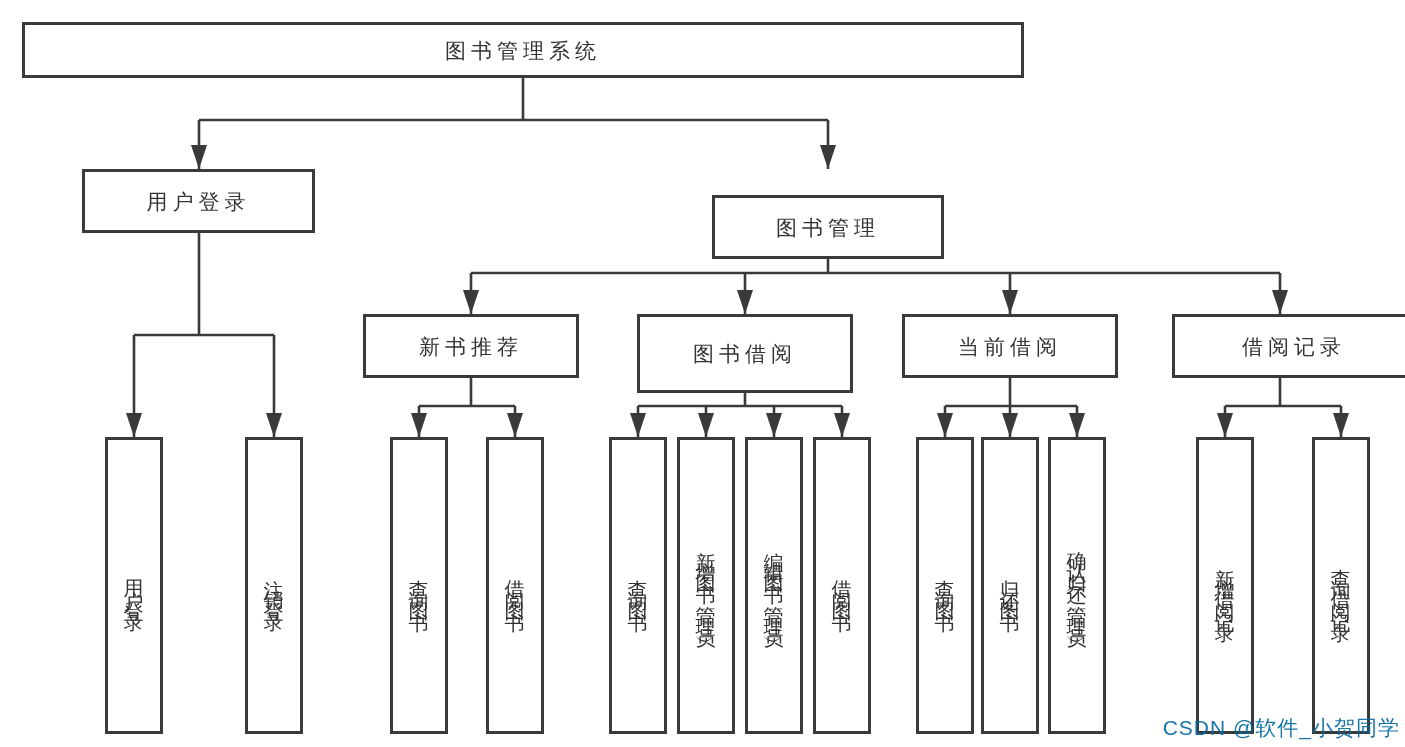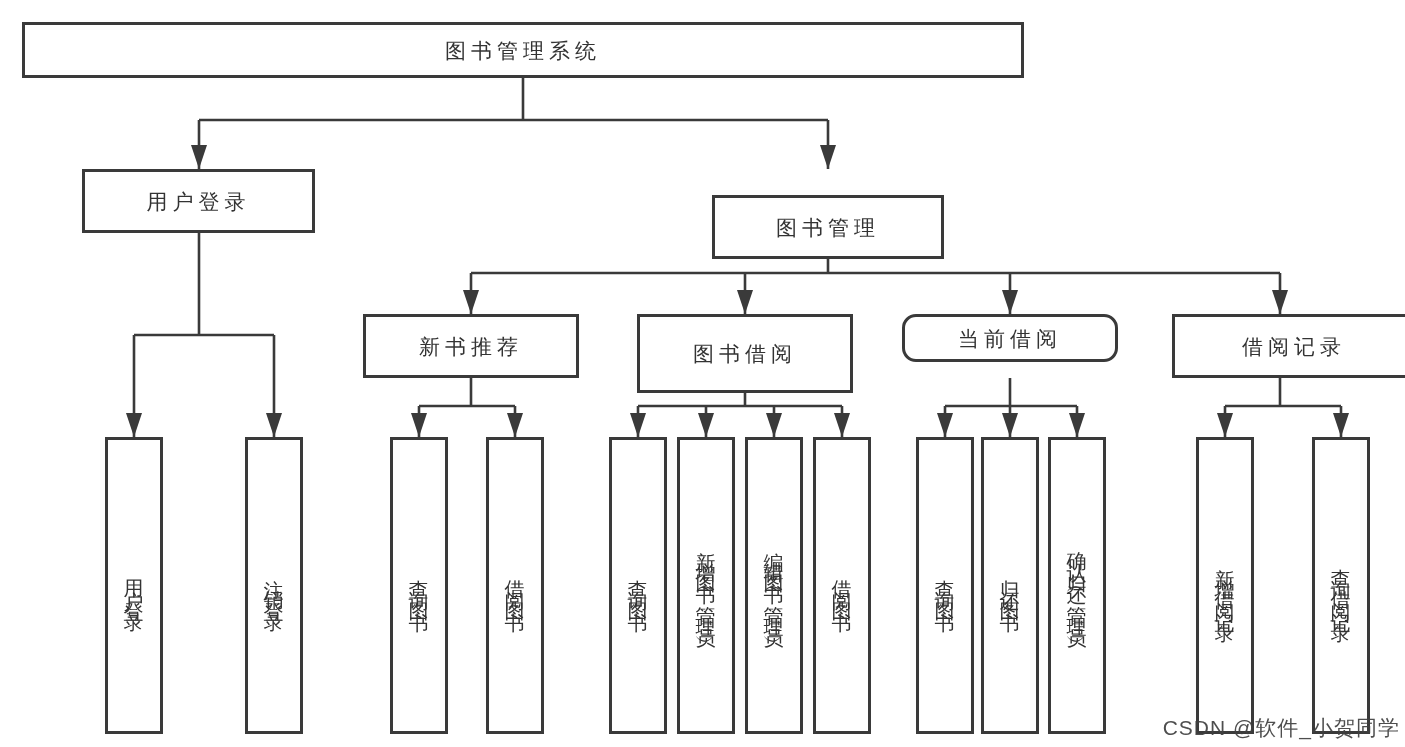--- a/index.html
+++ b/index.html
@@ -29,21 +29,21 @@
     writing-mode:vertical-rl;
     font-size:20px;
     letter-spacing:11px;
     line-height:1;
   }
   .watermark{
     position:absolute;
     right:5px;bottom:5px;
     font-size:21px;
     letter-spacing:1px;
-    color:#404040;
+    color:#0369a1;
     opacity:0.92;
     z-index:5;
     white-space:nowrap;
   }
 </style>
 </head>
 <body>
 
 <div class="stage">
 
@@ -91,21 +91,21 @@
     <path class="edge" marker-end="url(#arr)" d="M1341 406 V437"></path>
   </svg>
 
   <div class="node node-h" style="left:22px;top:22px;width:1002px;height:56px;">图书管理系统</div>
 
   <div class="node node-h" style="left:82px;top:169px;width:233px;height:64px;">用户登录</div>
   <div class="node node-h" style="left:712px;top:169px;width:232px;height:64px;margin-top:26px;">图书管理</div>
 
   <div class="node node-h" style="left:363px;top:314px;width:216px;height:64px;">新书推荐</div>
   <div class="node node-h" style="left:637px;top:314px;width:216px;height:79px;">图书借阅</div>
-  <div class="node node-h" style="left:902px;top:314px;width:216px;height:48px;border-radius:14px;">当前借阅</div>
+  <div class="node node-h" style="left:902px;top:314px;width:216px;height:64px;">当前借阅</div>
   <div class="node node-h" style="left:1172px;top:314px;width:244px;height:64px;">借阅记录</div>
 
   <div class="node node-v" style="left:105px;top:437px;width:58px;height:297px;">用户登录</div>
   <div class="node node-v" style="left:245px;top:437px;width:58px;height:297px;">注销登录</div>
 
   <div class="node node-v" style="left:390px;top:437px;width:58px;height:297px;">查询图书</div>
   <div class="node node-v" style="left:486px;top:437px;width:58px;height:297px;">借阅图书</div>
 
   <div class="node node-v" style="left:609px;top:437px;width:58px;height:297px;">查询图书</div>
   <div class="node node-v" style="left:677px;top:437px;width:58px;height:297px;">新增图书（管理员）</div>

